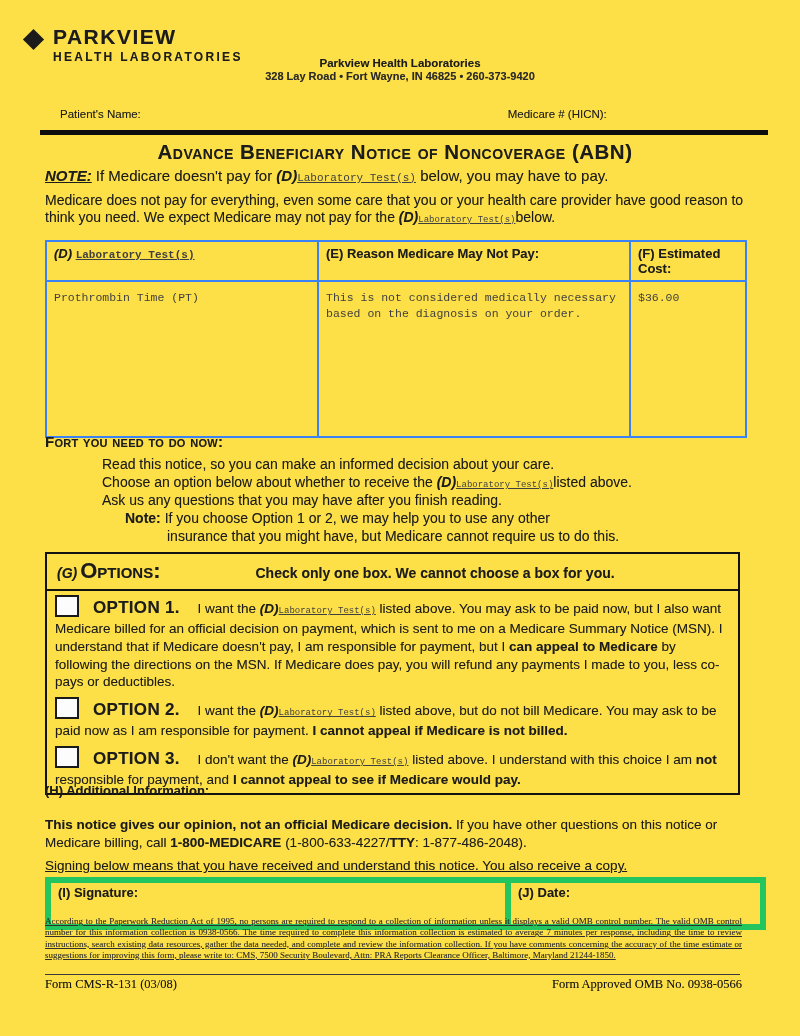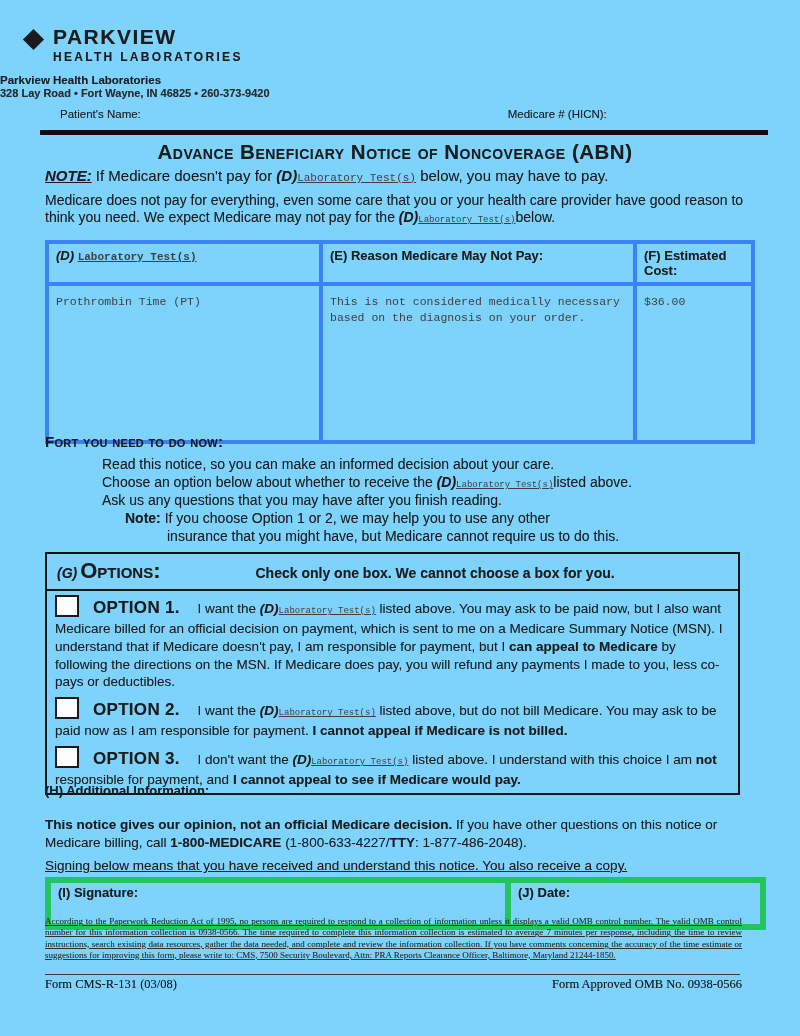--- a/index.html
+++ b/index.html
@@ -1,49 +1,49 @@
 <!DOCTYPE html>
 <html><head>
 <meta charset="utf-8">
 <style>
   html,body{margin:0;padding:0;background:#e9e9e9;}
   .page{
     position:relative;width:800px;height:1036px;margin:0 auto;
-    background:#7dd3fc;overflow:hidden;
+    background:#fde047;overflow:hidden;
     font-family:"Liberation Sans",sans-serif;color:#1c1c1c;
     text-shadow:0 0 .5px rgba(25,25,25,.35);
   }
 
   
   .brand{position:absolute;top:26px;left:22px;display:flex;align-items:flex-start;}
   .diamond{width:15px;height:15px;background:#1b1b1b;transform:rotate(45deg);margin:6px 12px 0 4px;}
   .brand-text{line-height:1;}
   .brand-line1{font-size:21px;font-weight:bold;letter-spacing:1.5px;}
   .brand-line2{font-size:12px;font-weight:bold;letter-spacing:2.3px;margin-top:4px;}
-  .facility{position:absolute;top:73px;left:0;width:100%;text-align:left;line-height:1.25;}
+  .facility{position:absolute;top:56px;left:0;width:100%;text-align:center;line-height:1.25;}
   .facility-name{font-size:11.5px;font-weight:bold;}
   .facility-address{font-size:11px;font-weight:bold;color:#2a2a2a;}
   .patient-row{position:absolute;top:106px;left:60px;right:70px;display:flex;justify-content:space-between;font-size:11.5px;}
   .blank-field{display:inline-block;min-width:120px;height:12px;}
   .thick-rule{position:absolute;top:130px;left:40px;width:728px;height:5px;background:#0e0e0e;}
 
   
   .title-block{position:absolute;top:140px;left:45px;right:55px;}
   .page-title{margin:0;text-align:center;font-size:20.5px;font-weight:bold;font-variant:small-caps;letter-spacing:.5px;}
   .note-line{margin-top:3px;font-size:15px;}
   .note-label{font-weight:bold;font-style:italic;text-decoration:underline;}
   .d-label{font-weight:bold;font-style:italic;}
   .mono{font-family:"Liberation Mono","DejaVu Sans Mono",monospace;color:#3f3f3f;text-shadow:none;}
   .d-val{font-size:11px;text-decoration:underline;}
   .d-val-sm{font-size:9px;text-decoration:underline;}
   .intro{margin-top:8px;font-size:14px;line-height:1.22;}
 
   
   .items-table{position:absolute;top:240px;left:45px;border-collapse:collapse;table-layout:fixed;}
-  .items-table th,.items-table td{border:4px solid #3b82f6;vertical-align:top;text-align:left;padding:4px 7px;}
+  .items-table th,.items-table td{border:2px solid #3b82f6;vertical-align:top;text-align:left;padding:4px 7px;}
   .items-table th{font-size:13px;}
   .col-d{width:256px;}
   .col-e{width:296px;}
   .col-f{width:100px;}
   .cell-body{height:142px;font-size:11.5px;line-height:1.35;}
   .items-table td.cell-body{padding-top:8px;}
 
   
   .actions{position:absolute;top:432px;left:45px;right:55px;font-size:14px;line-height:1.28;}
   .actions-heading{font-size:15px;font-weight:bold;font-variant:small-caps;letter-spacing:.3px;margin:0 0 5px 0;}

